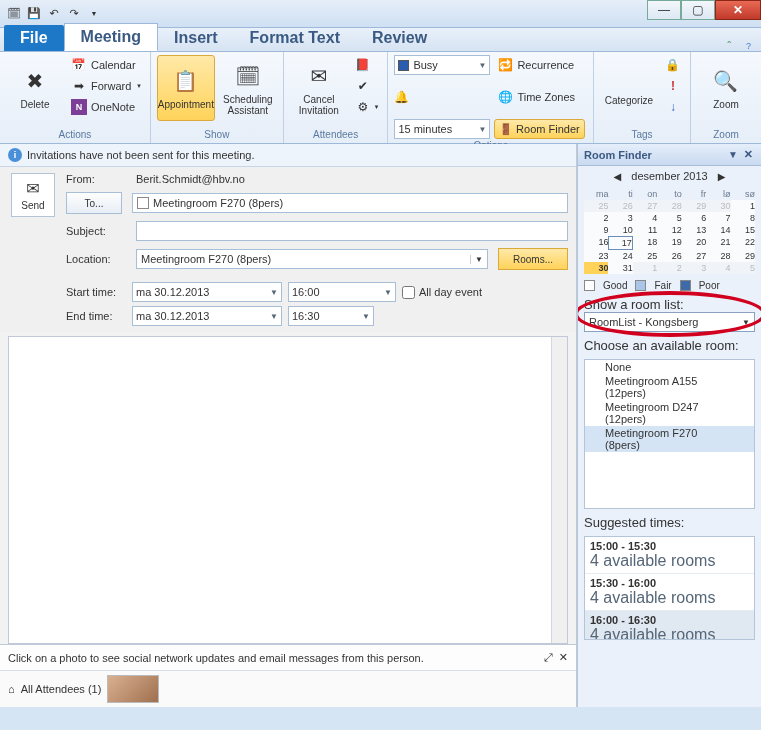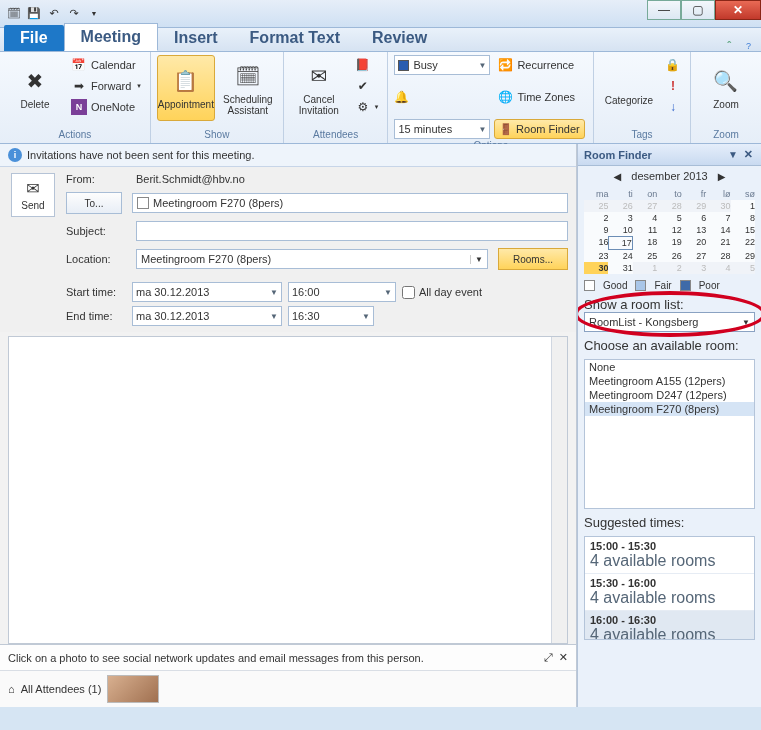--- a/index.html
+++ b/index.html
@@ -74,21 +74,21 @@
 .calgrid .d.out { color: #bbb; background: #f0f3f8; }
 .calgrid .d.today { background: #ffd35a; font-weight: bold; }
 .calgrid .d.sel { border: 1px solid #6b8db5; }
 .legend { display: flex; gap: 8px; align-items: center; font-size: 10px; }
 .legend .sw { width: 11px; height: 11px; border: 1px solid #888; }
 .section-label { font-size: 13px; color: #333; position: relative; }
 .roomlist-dd { height: 20px; border: 1px solid #8aa2c2; background: #fff; display: flex; align-items: center; padding: 0 4px; font-size: 11px; position: relative; }
 .roomlist-dd .dd { margin-left: auto; font-size: 8px; }
 .emphasis-ring { position: absolute; border: 4px solid #d1001f; border-radius: 50%; width: 192px; height: 46px; left: -10px; top: -6px; pointer-events: none; }
 .roomchoices { border: 1px solid #b4c4d9; background: #fff; height: 150px; overflow: auto; font-size: 11px; }
-.roomchoices div { padding: 1px 4px; }
+.roomchoices div { padding: 1px 20px; }
 .roomchoices div.sel { background: #d5e4f5; }
 .suggest { border: 1px solid #b4c4d9; background: #fff; height: 104px; overflow-y: scroll; font-size: 11px; }
 .suggest .slot { padding: 3px 5px; border-bottom: 1px solid #e6ecf4; }
 .suggest .slot.sel { background: #e0e8f2; }
 .suggest .slot .t { font-weight: bold; }
 .suggest .slot .a { color: #567; font-size: 16px; }
 </style>
 </head>
 <body>
 

